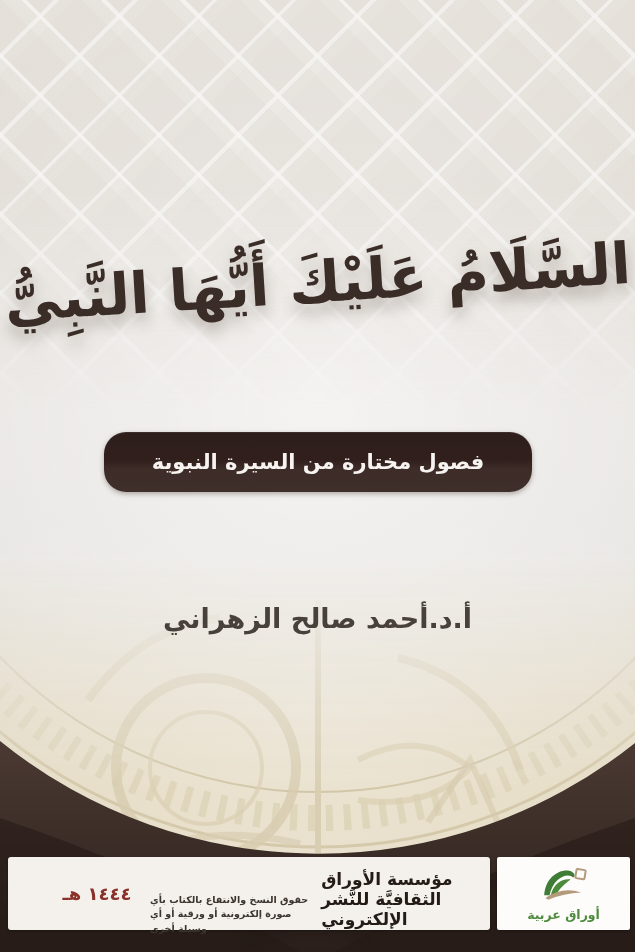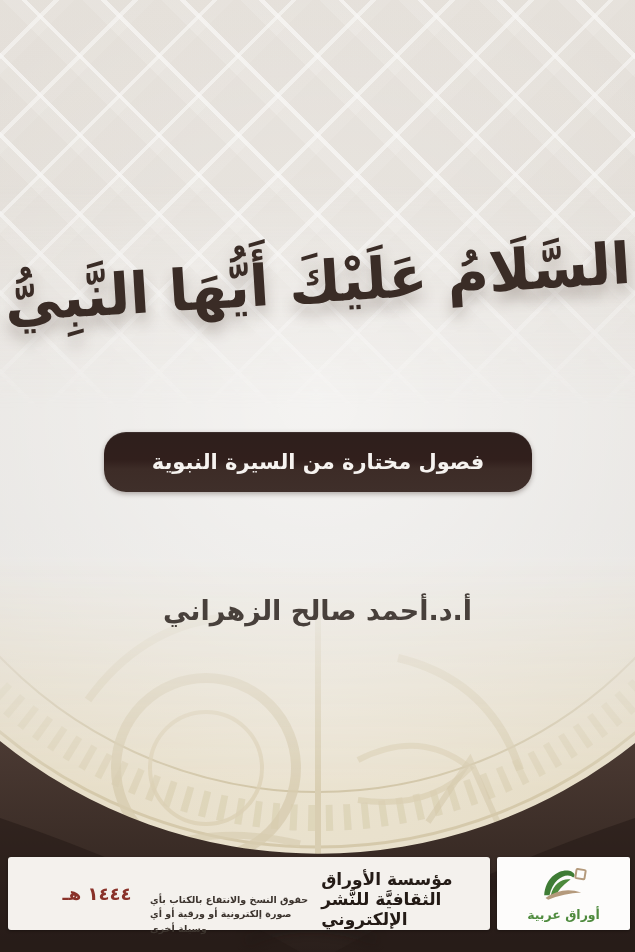--- a/index.html
+++ b/index.html
@@ -33,21 +33,21 @@
   }
   .pill{
     position:absolute;top:432px;left:104px;width:428px;height:60px;border-radius:22px;
     background:linear-gradient(180deg,#2e1f1c 0%,#311f1c 46%,#3d2c27 62%,#3f2f2a 100%);
     color:#f6f3f0;display:flex;align-items:center;justify-content:center;
     font-size:21px;font-weight:bold;
     box-shadow:0 2px 5px rgba(50,35,30,.35), inset 0 1px 0 rgba(255,255,255,.07);
   }
   .byline{position:absolute;top:584px;left:0;right:0;text-align:center;color:#4b433e;}
   .byline-label{font-size:23px;font-weight:600;}
-  .author{font-size:27px;font-weight:600;margin-top:11px;color:#48403b;}
+  .author{font-size:27px;font-weight:600;margin-top:19px;color:#48403b;}
   .panel-main{
     position:absolute;left:8px;top:857px;width:482px;height:73px;
     background:#f4f1ed;border-radius:3px;box-shadow:0 1px 3px rgba(0,0,0,.35);
   }
   .dates{
     position:absolute;left:26px;top:0;bottom:0;width:126px;
     display:flex;flex-direction:column;justify-content:center;gap:4px;
     text-align:center;color:#8a322a;font-size:18px;font-weight:bold;
   }
   .pub-block{

